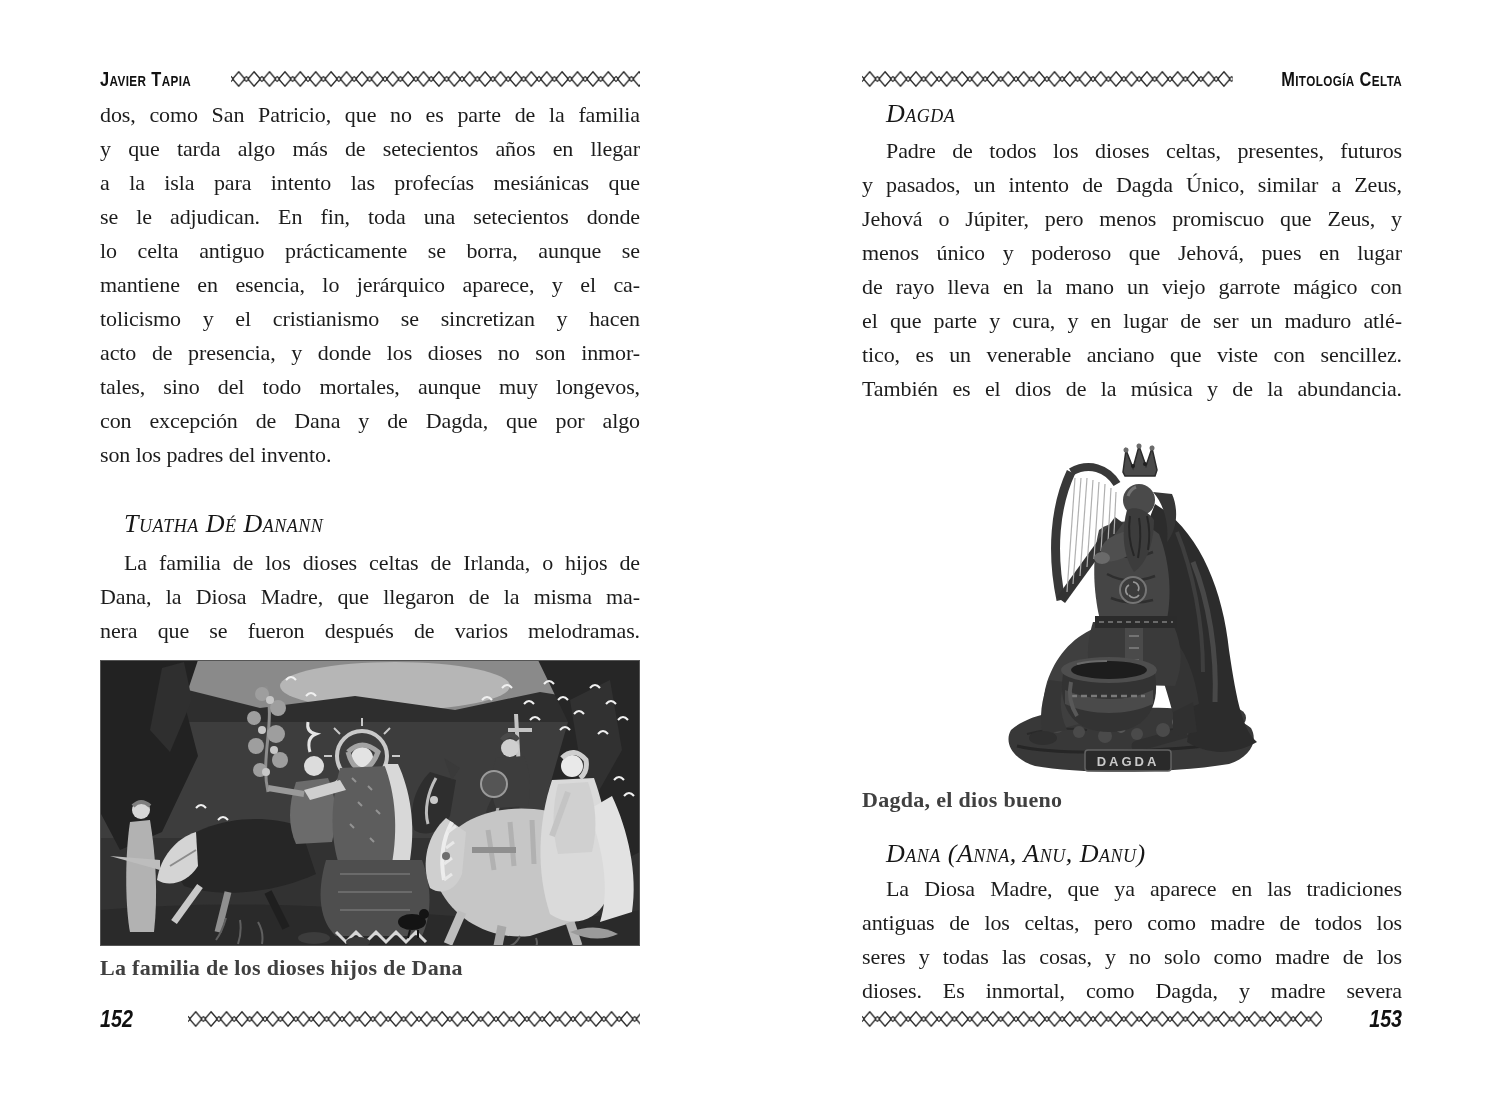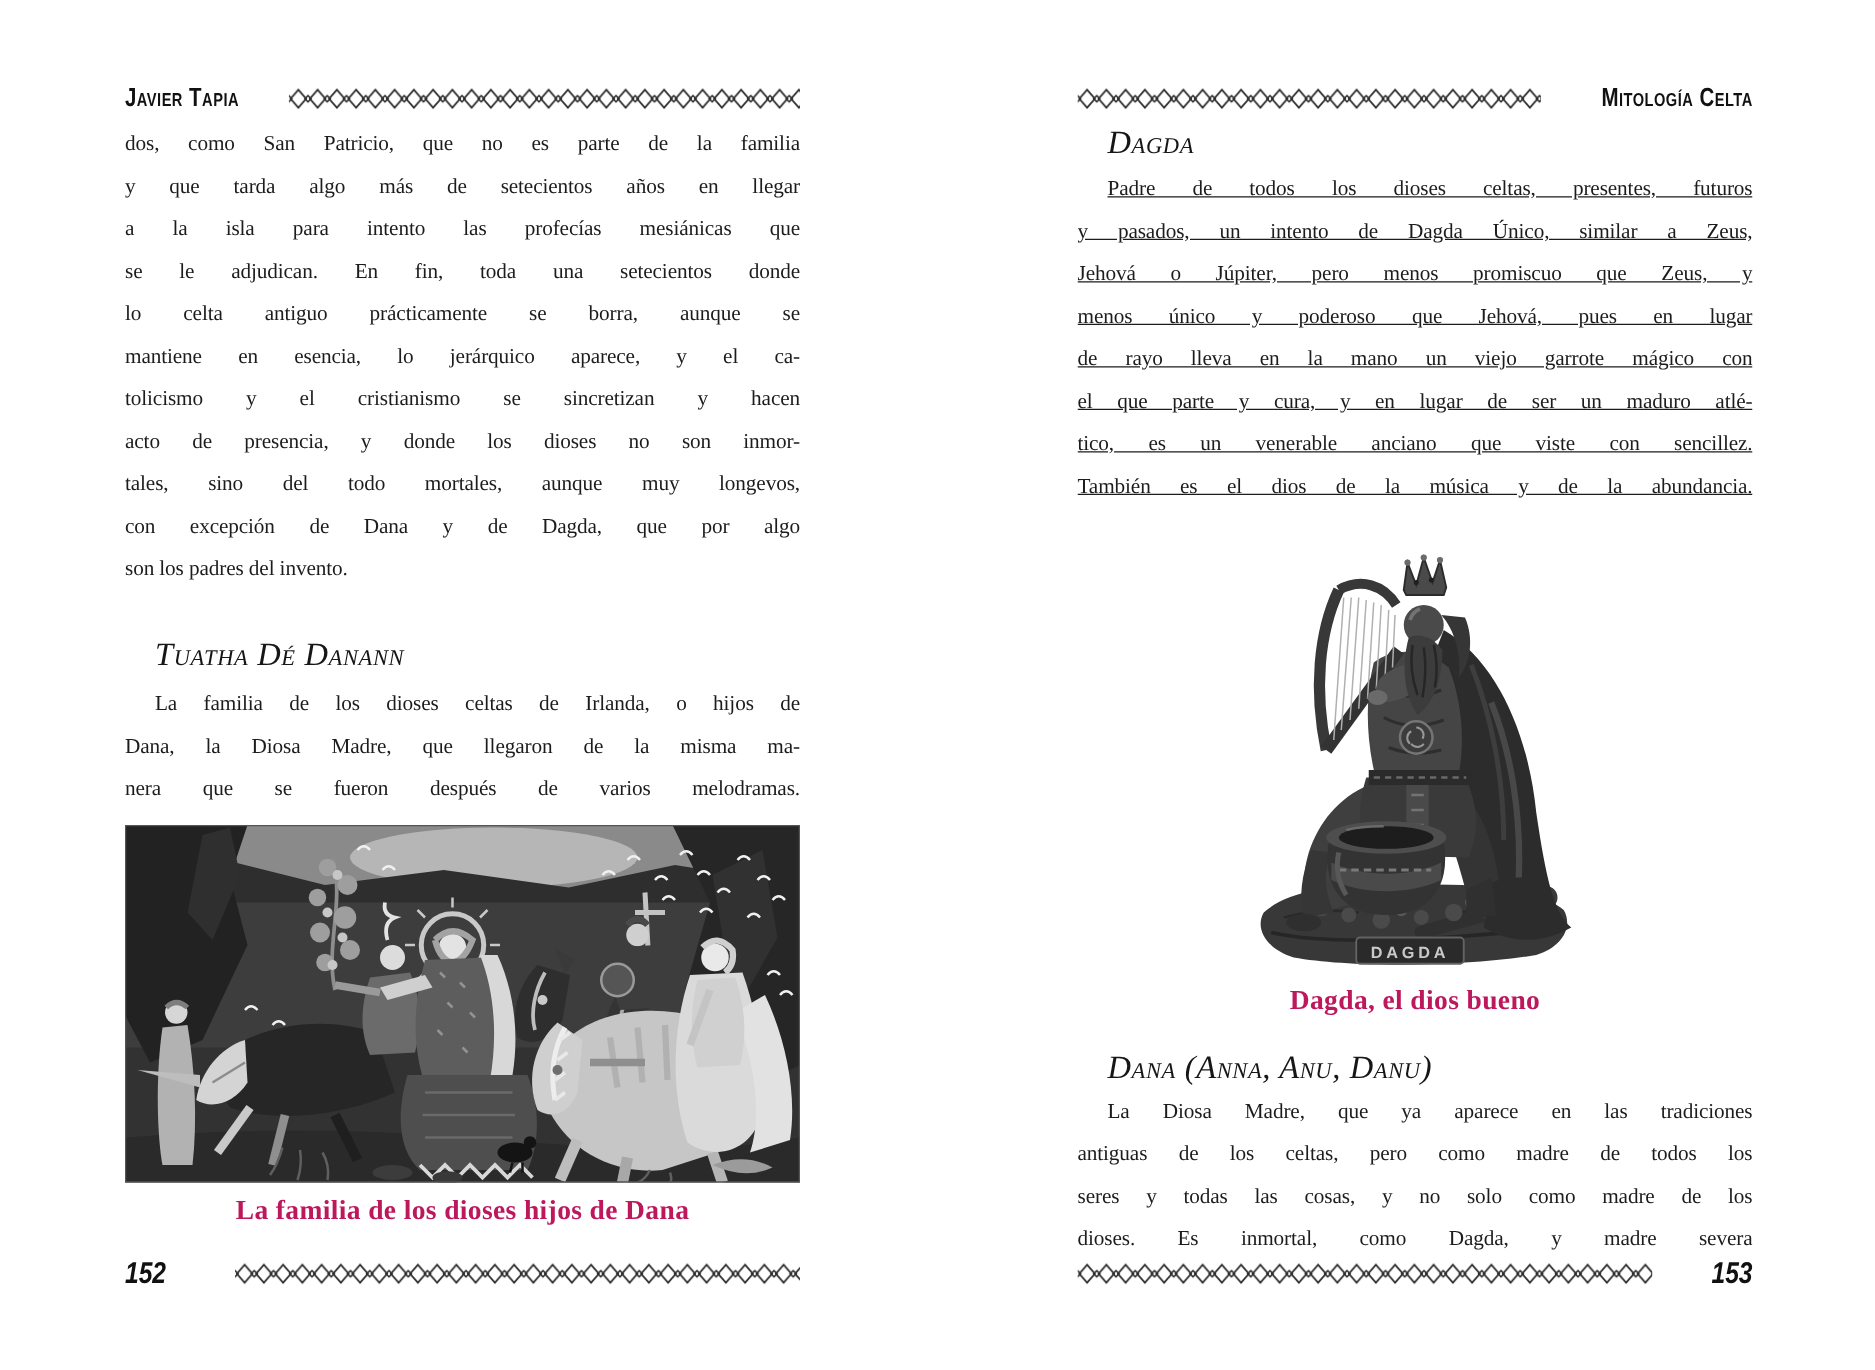--- a/index.html
+++ b/index.html
@@ -22,31 +22,31 @@
   .pnum{font-family:"Liberation Sans", sans-serif;font-weight:700;font-style:italic;
         font-size:24px;color:#111;transform:scaleX(.82);white-space:nowrap;}
   .pnum.tleft{transform-origin:left center;}
   .pnum.tright{transform-origin:right center;}
   .chain{flex:1;height:26px;}
   .gap14{width:14px;flex:0 0 auto;}
   .gap48{width:48px;flex:0 0 auto;}
   .gap40{width:40px;flex:0 0 auto;}
 
   
-  .para{position:absolute;left:0;width:540px;font-size:17px;line-height:34px;
+  .para{position:absolute;left:0;width:540px;font-size:22px;line-height:34px;
         letter-spacing:-0.1px;}
   .para .line{text-align:justify;text-align-last:justify;white-space:normal;height:34px;overflow:hidden;}
   .para .line.last{text-align-last:left;}
   .para.indent .line:first-child{text-indent:24px;}
 
   .secthead{position:absolute;left:0;width:540px;font-style:italic;
             font-variant:small-caps;font-size:26px;line-height:32px;
             letter-spacing:.5px;padding-left:24px;color:#161616;}
 
-  .figcaption{font-weight:700;font-size:22px;text-align:center;letter-spacing:.3px;color:#be185d;}
+  .figcaption{font-weight:700;font-size:22px;letter-spacing:.3px;color:#404040;}
 
   .figure{position:absolute;left:0;width:540px;}
   .figure svg{display:block;}
   #painting-figure svg{margin:0 auto;}
   #statue-figure svg{margin:0 auto;}
   .capgap{margin-top:9px;}
 </style>
 </head>
 <body>
 
@@ -247,21 +247,21 @@
           </defs>
           <rect x="0" y="0" width="100%" height="26" fill="url(#dp2)"></rect>
         </svg>
       </span>
     <span class="gap14"></span>
     <span class="runlabel tright">Mitología Celta</span>
   </div>
 
   <div class="secthead" style="top:98px;">Dagda</div>
 
-  <div class="para indent" style="top:134px;text-decoration:underline;">
+  <div class="para indent" style="top:134px;">
       <div class="line">Padre de todos los dioses celtas, presentes, futuros</div>
       <div class="line">y pasados, un intento de Dagda Único, similar a Zeus,</div>
       <div class="line">Jehová o Júpiter, pero menos promiscuo que Zeus, y</div>
       <div class="line">menos único y poderoso que Jehová, pues en lugar</div>
       <div class="line">de rayo lleva en la mano un viejo garrote mágico con</div>
       <div class="line">el que parte y cura, y en lugar de ser un maduro atlé-</div>
       <div class="line">tico, es un venerable anciano que viste con sencillez.</div>
       <div class="line">También es el dios de la música y de la abundancia.</div>
     </div>
 

